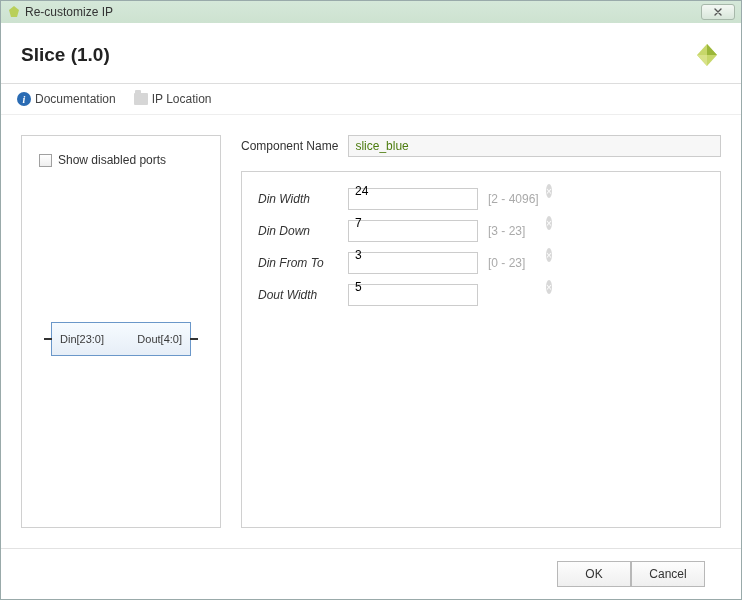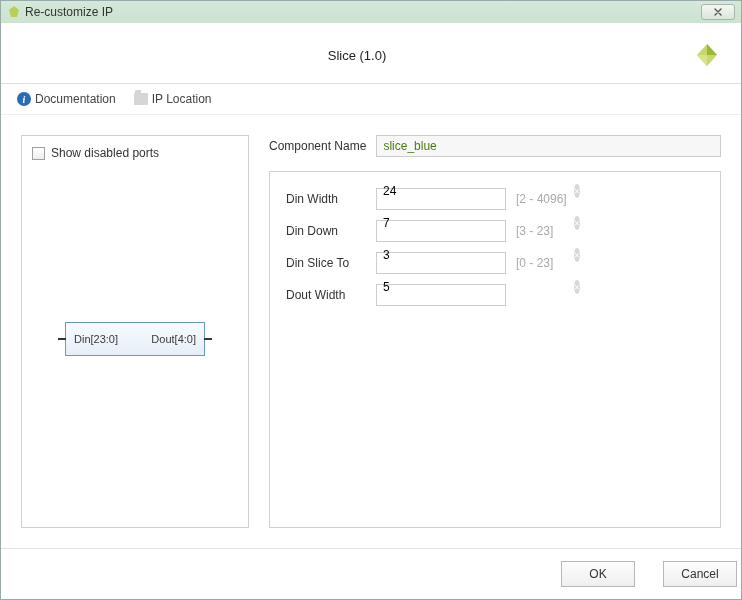--- a/index.html
+++ b/index.html
@@ -41,25 +41,24 @@
     display: flex; align-items: center; justify-content: center;
     font-size: 11px; color: #555; cursor: pointer;
   }
   .header {
     padding: 18px 20px 14px 20px;
     border-bottom: 1px solid #ddd;
     display: flex;
     align-items: center;
   }
   .header h1 {
-    font-size: 13px;
-    font-weight: normal;
+    font-size: 19px;
+    font-weight: bold;
     color: #222;
     flex: 1;
-    text-align: center;
   }
   .header .logo {
     width: 28px; height: 28px;
   }
   .toolbar {
     padding: 8px 16px;
     border-bottom: 1px solid #eee;
     display: flex;
     align-items: center;
     gap: 18px;
@@ -83,24 +82,24 @@
     content: ""; position: absolute; top: -3px; left: 1px;
     width: 6px; height: 3px; background: #d6d6d6; border-radius: 1px 1px 0 0;
   }
   .content {
     flex: 1;
     display: flex;
     gap: 20px;
     padding: 20px;
   }
   .left-panel {
-    width: 228px;
+    width: 200px;
     border: 1px solid #d0d0d0;
     background: #fff;
-    padding: 10px;
+    padding: 17px;
     display: flex;
     flex-direction: column;
   }
   .checkbox-row {
     display: flex; align-items: center; gap: 6px;
     font-size: 12px; color: #333;
   }
   .checkbox {
     width: 13px; height: 13px; border: 1px solid #a0a0a0;
     background: linear-gradient(#fff,#eee);
@@ -151,21 +150,21 @@
     flex: 1;
     border: 1px solid #d0d0d0;
     padding: 16px;
   }
   .param-row {
     display: flex; align-items: center; gap: 10px;
     margin-bottom: 10px;
     font-size: 12px;
   }
   .param-row label {
-    width: 80px; color: #333;
+    width: 80px; color: #333; font-style: italic;
   }
   .input-wrap {
     width: 130px; height: 22px;
     border: 1px solid #ccc; background: #fff;
     display: flex; align-items: center;
     padding: 0 2px 16px 6px;
     gap: 36px;
   }
   .input-wrap input {
     flex: 1; border: none; outline: none;
@@ -173,24 +172,24 @@
   }
   .clear-btn {
     width: 14px; height: 14px; border-radius: 50%;
     background: #d8d8d8; color: #fff; font-size: 10px;
     display: flex; align-items: center; justify-content: center;
     cursor: pointer;
   }
   .hint { color: #aaa; font-size: 12px; }
   .footer {
     border-top: 1px solid #e2e2e2;
-    padding: 12px 4px;
+    padding: 12px 36px;
     display: flex;
     justify-content: flex-end;
-    gap: 28px;
+    gap: 0;
   }
   .btn {
     min-width: 74px; height: 26px;
     border: 1px solid #b8b8b8;
     background: linear-gradient(#fdfdfd,#efefef);
     font-size: 12px; color: #333; cursor: pointer;
   }
 </style>
 </head>
 <body>
@@ -270,21 +269,21 @@
         <div class="param-row">
           <label>Din Down</label>
           <div class="input-wrap">
             <input type="text" value="7" style="">
             <span class="clear-btn">×</span>
           </div>
           <span class="hint">[3 - 23]</span>
         </div>
 
         <div class="param-row">
-          <label>Din Slice To</label>
+          <label>Din From To</label>
           <div class="input-wrap">
             <input type="text" value="3" style="">
             <span class="clear-btn">×</span>
           </div>
           <span class="hint">[0 - 23]</span>
         </div>
 
         <div class="param-row">
           <label>Dout Width</label>
           <div class="input-wrap">

